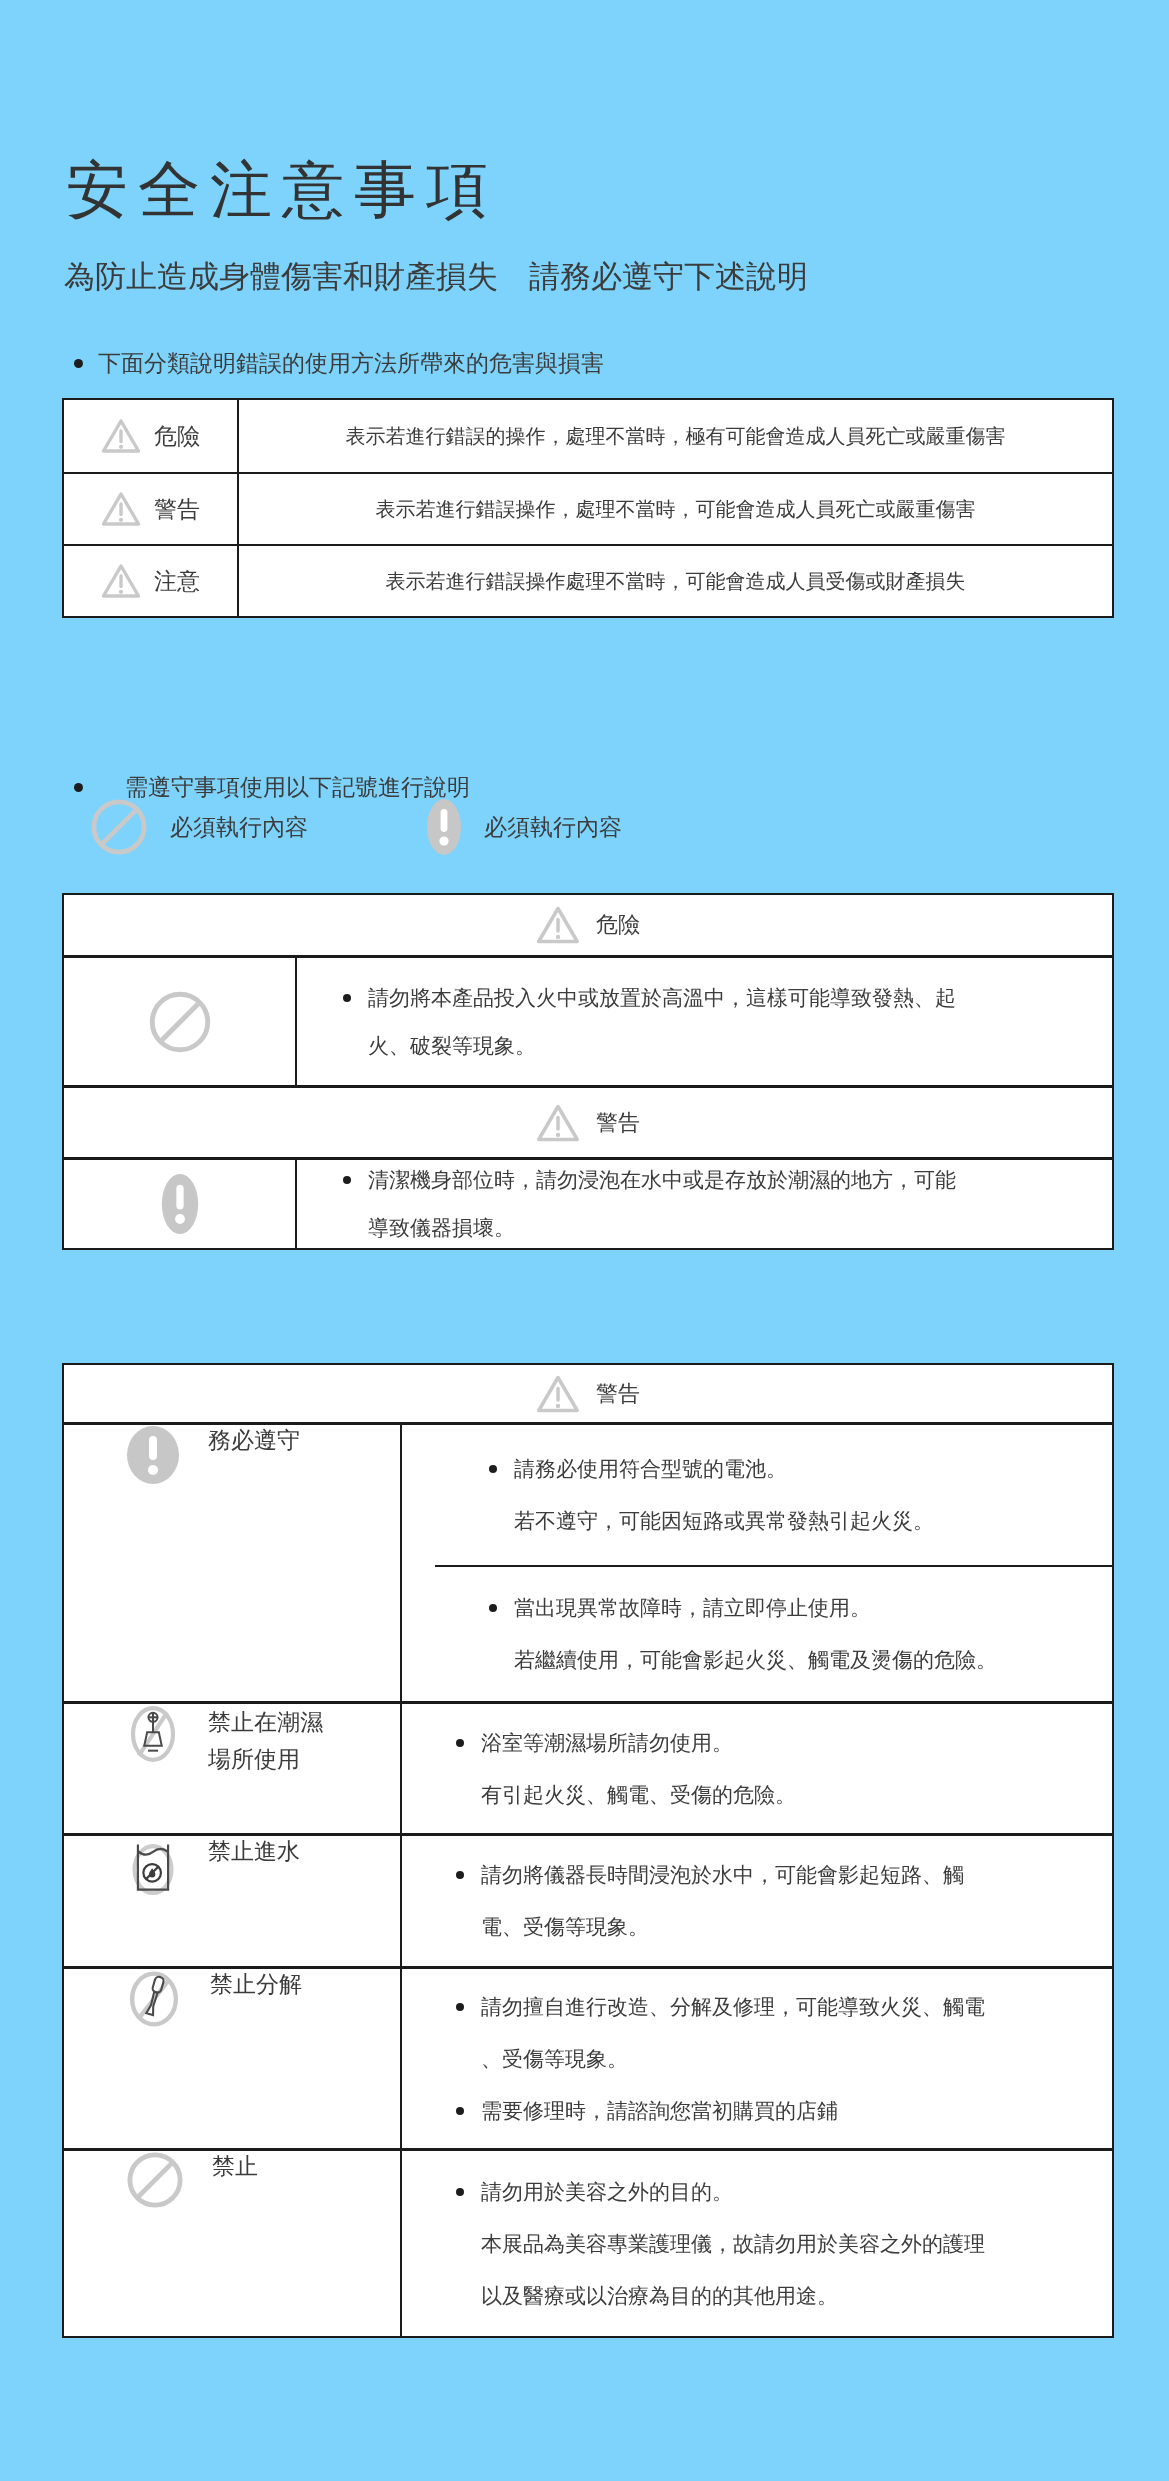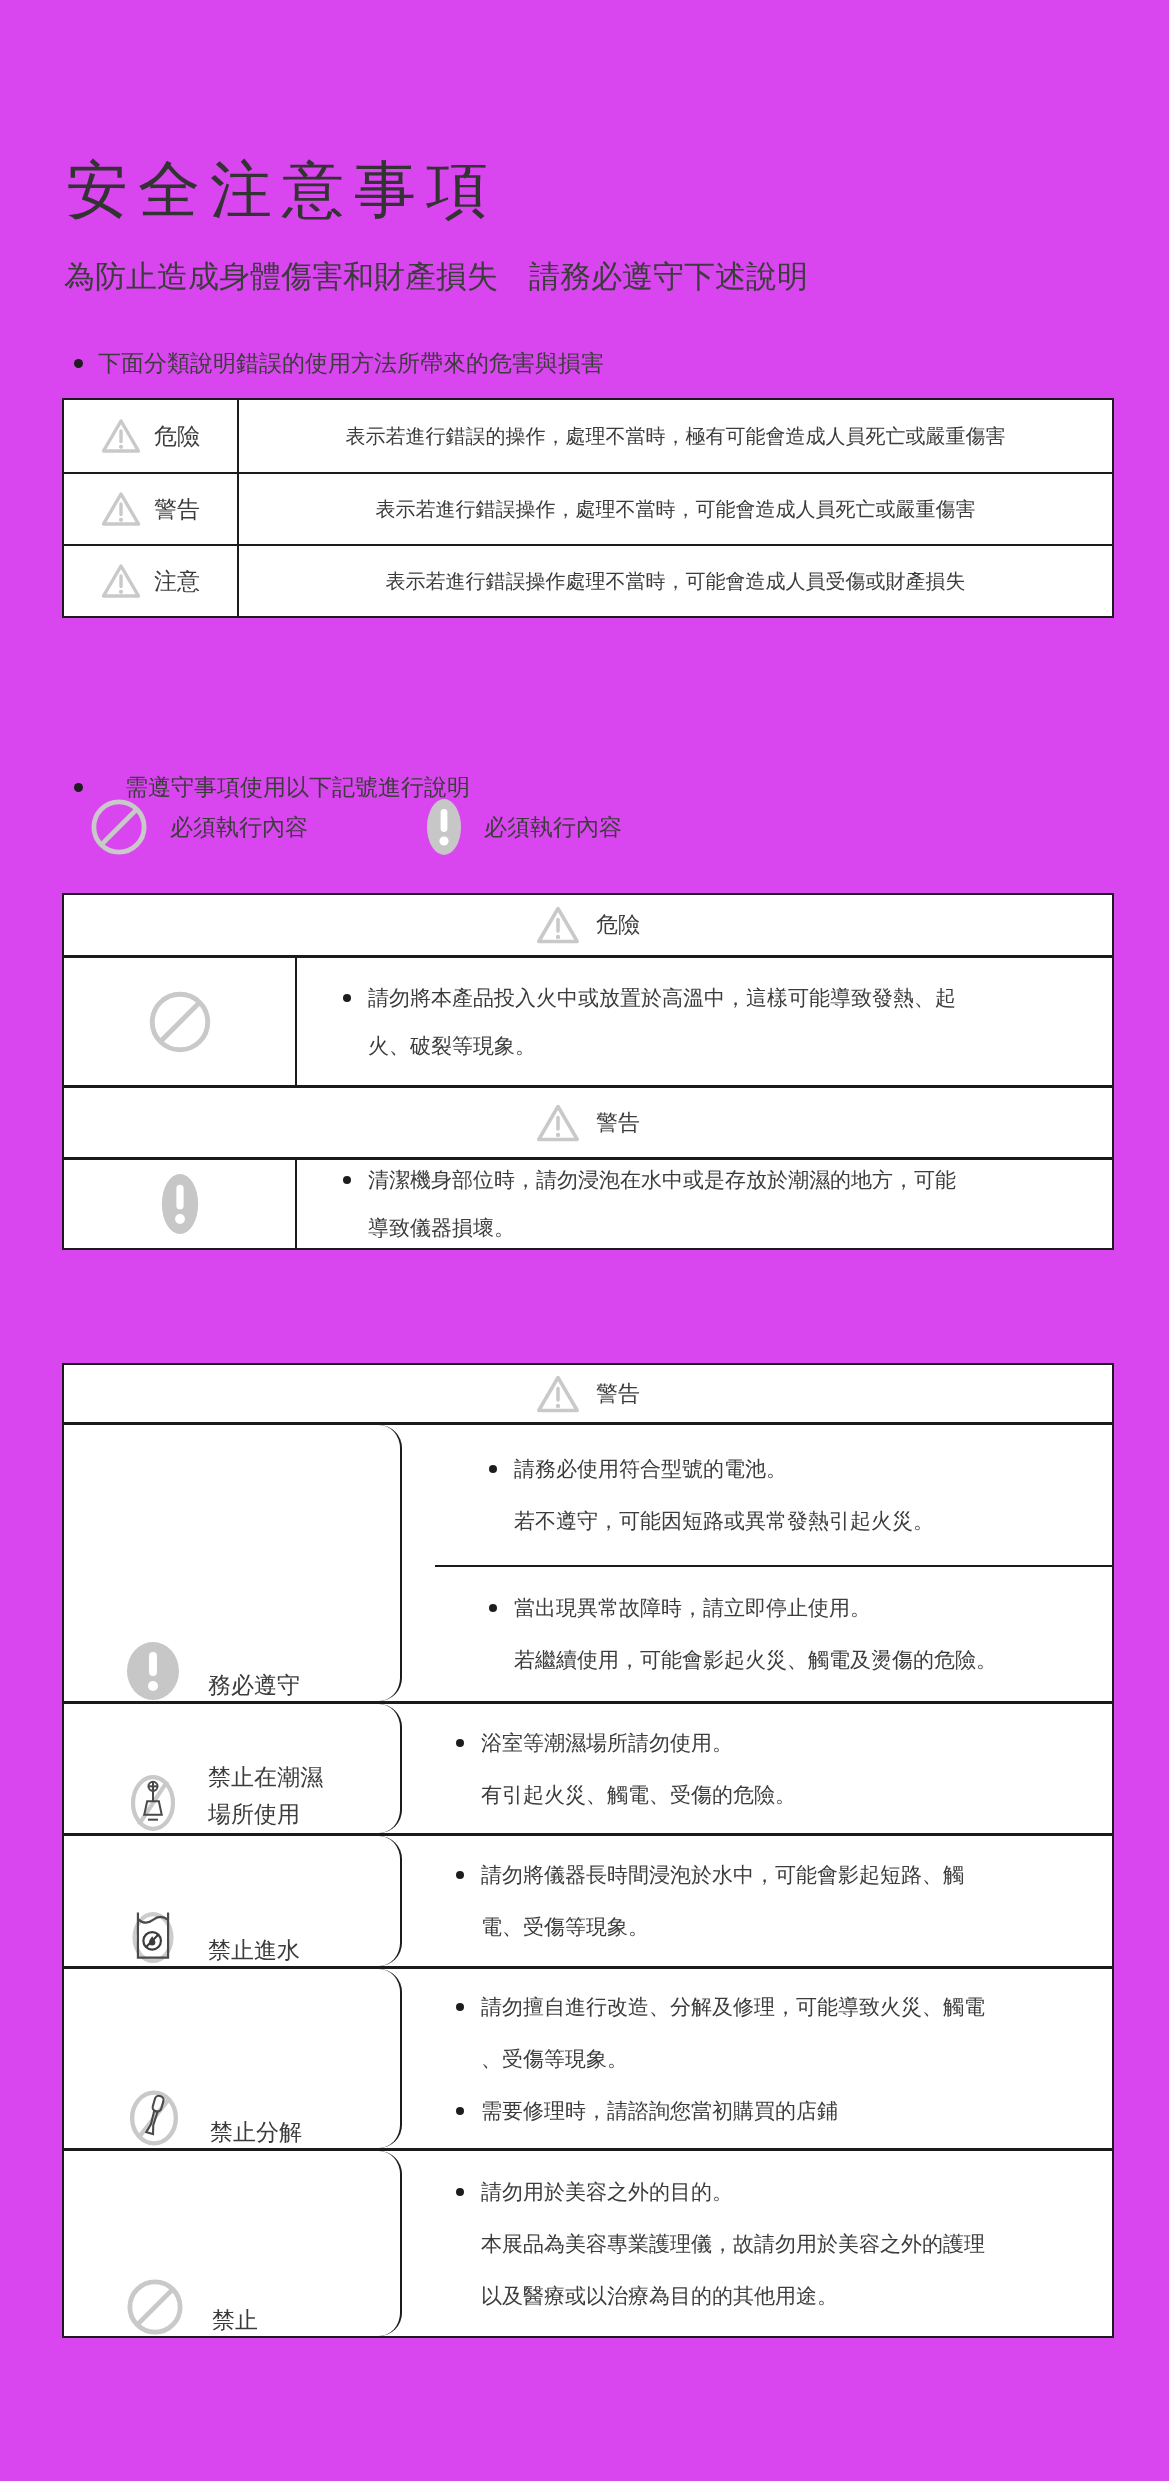--- a/index.html
+++ b/index.html
@@ -1,17 +1,17 @@
 <!DOCTYPE html>
 <html><head>
 <meta charset="utf-8">
 <style>
   html,body{margin:0;padding:0;background:#ffffff;}
   .page{
-    position:relative;width:1169px;height:2481px;background:#d946ef;
+    position:relative;width:1169px;height:2481px;background:#7dd3fc;
     font-family:"Liberation Sans","DejaVu Sans",sans-serif;
     color:#3c3c3c;overflow:hidden;
   }
   
   .title{
     position:absolute;left:66px;top:148px;
     font-size:62px;font-weight:400;letter-spacing:10px;color:#333333;
   }
   .subtitle{
     position:absolute;left:64px;top:256px;
@@ -71,21 +71,21 @@
     padding:0 28px 0 46px;font-size:21px;line-height:48px;box-sizing:border-box;
   }
   .bullet-item{display:flex;}
   .bullet-item .dot{width:8px;height:8px;margin-top:20px;margin-right:17px;}
   
   .warn-table{top:1363px;}
   .warn-hdr{height:57px;}
   .w-row{display:flex;box-sizing:border-box;}
   .label-cell{
     width:338px;flex:none;border-right:2px solid #1b1b1b;box-sizing:border-box;
-    display:flex;align-items:flex-end;padding-left:62px;gap:28px;font-size:23px;border-radius:23px;
+    display:flex;align-items:flex-start;padding-left:62px;gap:28px;font-size:23px;
   }
   .label-lines div{line-height:37px;}
   .body-cell{
     flex:1;display:flex;flex-direction:column;justify-content:center;
     padding:0 26px 0 54px;font-size:21px;line-height:52px;box-sizing:border-box;
   }
   .body-cell .dot{margin-top:22px;}
   .subcol{flex:1;display:flex;flex-direction:column;}
   .subcell{
     display:flex;flex-direction:column;justify-content:center;

